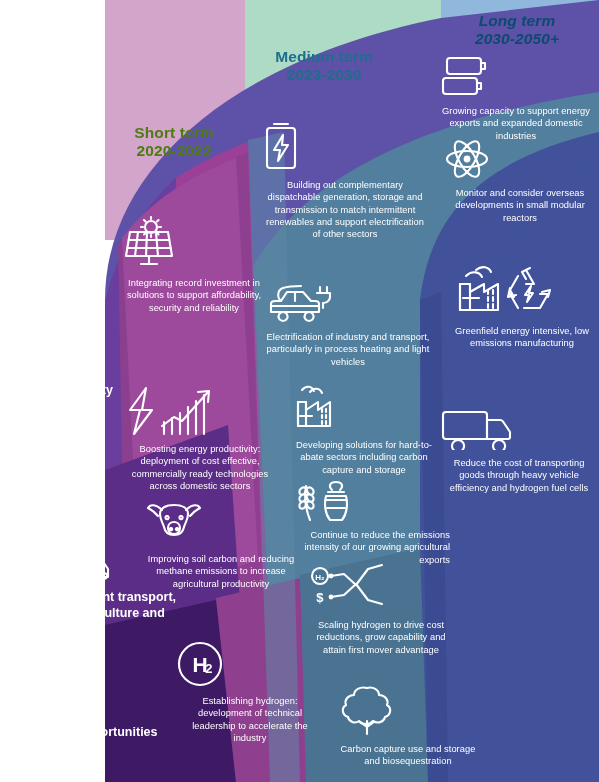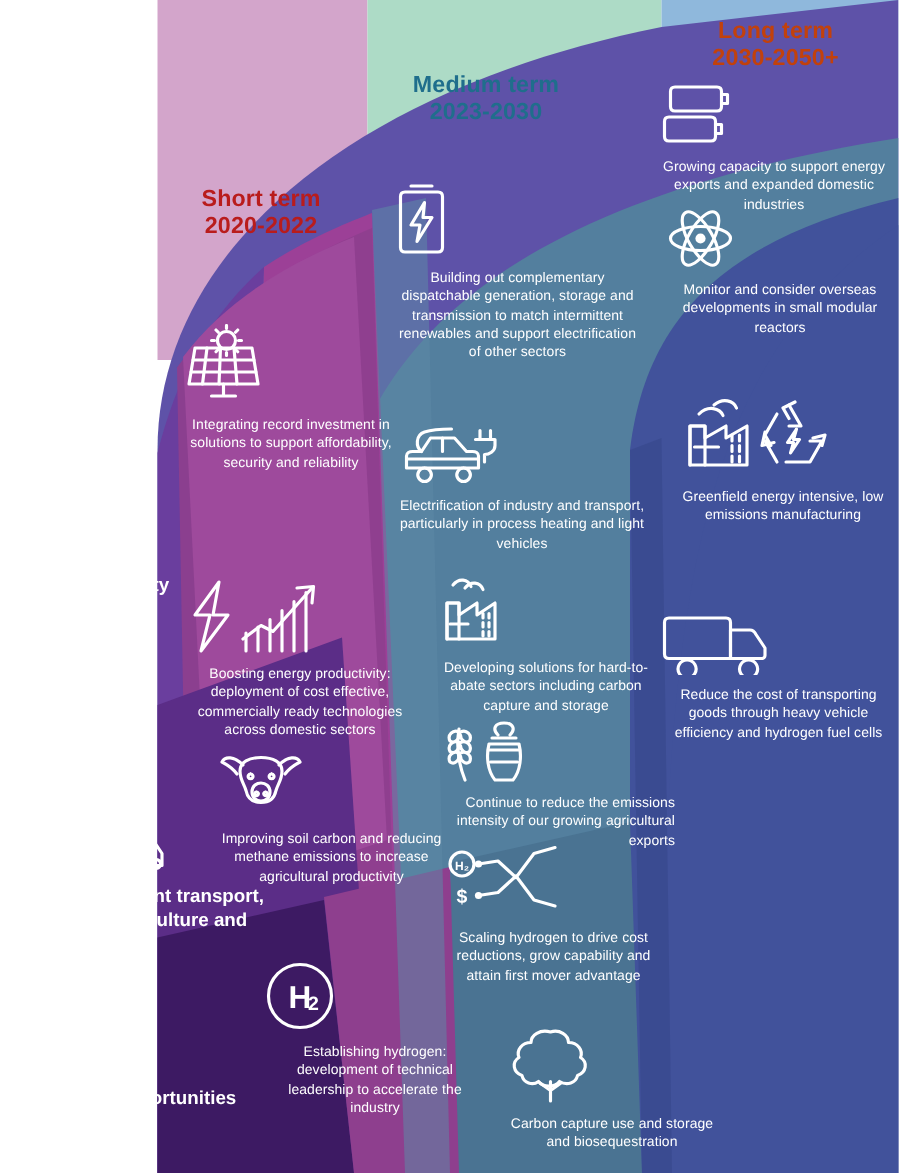--- a/index.html
+++ b/index.html
@@ -7,23 +7,23 @@
   #stage{position:relative;width:599px;height:782px;background:#ffffff;overflow:hidden;}
 
   
   #bg{position:absolute;inset:0;width:599px;height:782px;}
 
   
   .hdr{position:absolute;text-align:center;font-weight:bold;line-height:1.18;letter-spacing:.1px;}
   .hdr .l1{display:block;}
   .hdr .l2{display:block;}
 
-  #hdr-short{left:104px;top:124px;width:140px;font-size:15.5px;color:#b91c1c;}
+  #hdr-short{left:104px;top:124px;width:140px;font-size:15.5px;color:#4d7c0f;}
   #hdr-med{left:244px;top:48px;width:160px;font-size:15.5px;color:#1F6E8C;}
-  #hdr-long{left:435px;top:12px;width:164px;font-size:15.5px;color:#c2410c;}
+  #hdr-long{left:435px;top:12px;width:164px;font-size:15.5px;color:#0c4a6e;font-style:italic;}
 
   
   .cat{position:absolute;text-align:center;color:#ffffff;font-weight:bold;font-size:12.5px;line-height:1.3;}
   .cat .ic{display:block;margin:0 auto 6px auto;}
 
   #cat-electricity{left:22px;top:330px;width:122px;}
   #cat-built{left:6px;top:505px;width:172px;}
   #cat-newopp{left:28px;top:666px;width:150px;}
 
   
@@ -35,21 +35,21 @@
   #it-solar{left:118px;top:216px;width:152px;}
   #it-boost{left:120px;top:386px;width:160px;}
   #it-soil{left:146px;top:498px;width:150px;}
   #it-h2{left:176px;top:640px;width:148px;}
 
   
   #it-battery{left:262px;top:120px;width:166px;}
   #it-ev{left:265px;top:278px;width:166px;}
   #it-factory{left:288px;top:384px;width:152px;}
   #it-agri{left:292px;top:478px;width:158px;text-align:right;}
-  #it-scale-h2{left:298px;top:562px;width:142px;}
+  #it-scale-h2{left:310px;top:562px;width:142px;}
   #it-ccs{left:338px;top:684px;width:140px;}
 
   
   #it-capacity{left:436px;top:56px;width:160px;}
   #it-reactor{left:444px;top:138px;width:152px;}
   #it-green{left:452px;top:264px;width:140px;}
   #it-truck{left:440px;top:402px;width:158px;}
   #it-scale-intl{left:462px;top:614px;width:136px;}
 
   svg{display:block;}

